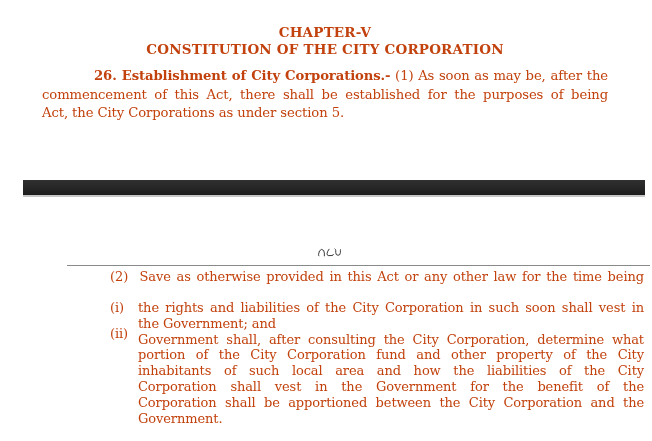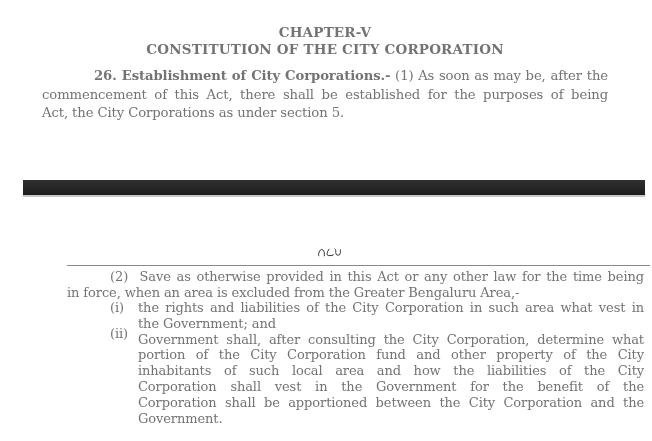--- a/index.html
+++ b/index.html
@@ -1,19 +1,19 @@
 <!DOCTYPE html>
 <html><head>
 <meta charset="utf-8">
 <style>
   html,body{margin:0;padding:0;background:#ffffff;}
   .viewport{
     position:relative;width:652px;height:441px;background:#ffffff;overflow:hidden;
     font-family:"DejaVu Serif","Liberation Serif",serif;
-    color:#737373;
+    color:#c2410c;
   }
   
   .heading-block{
     position:absolute;left:42px;top:24px;width:566px;
     text-align:center;font-weight:bold;font-size:13.5px;line-height:17px;
     letter-spacing:.2px;
   }
   .para1{
     position:absolute;left:42px;top:67px;width:566px;
     font-size:13.2px;line-height:18.6px;letter-spacing:-.1px;
@@ -84,26 +84,25 @@
           <path d="M15.5,2.4 q-2,2.6 -2.5,5.6 q-0.3,2.1 1.4,2.6 l5.2,0 q1.4,-0.1 1.5,-1.4"></path>
           <path d="M23.2,2 q1,0.5 1,2.2 l0,2.6 q0,3.4 3,3.4 q3,0 3,-3.4 l0,-2.6 q0,-1.7 1,-2.2"></path>
         </g>
       </svg>
     </div>
 
     <hr class="header-rule">
 
     <div class="para2">
       <div class="line jline indent">(2)&nbsp; Save as otherwise provided in this Act or any other law for the time being</div>
-      <div class="line lline">in force, when an area is excluded from the Greater Bengaluru Area,-</div>
     </div>
 
     <div class="list-marker marker-i">(i)</div>
     <div class="item-lines item-i">
-      <div class="line jline">the rights and liabilities of the City Corporation in such area what vest in</div>
+      <div class="line jline">the rights and liabilities of the City Corporation in such soon shall vest in</div>
       <div class="line lline">the Government; and</div>
     </div>
 
     <div class="list-marker marker-ii">(ii)</div>
     <div class="item-lines item-ii">
       <div class="line jline">Government shall, after consulting the City Corporation, determine what</div>
       <div class="line jline">portion of the City Corporation fund and other property of the City</div>
       <div class="line jline">inhabitants of such local area and how the liabilities of the City</div>
       <div class="line jline">Corporation shall vest in the Government for the benefit of the</div>
       <div class="line jline">Corporation shall be apportioned between the City Corporation and the</div>

